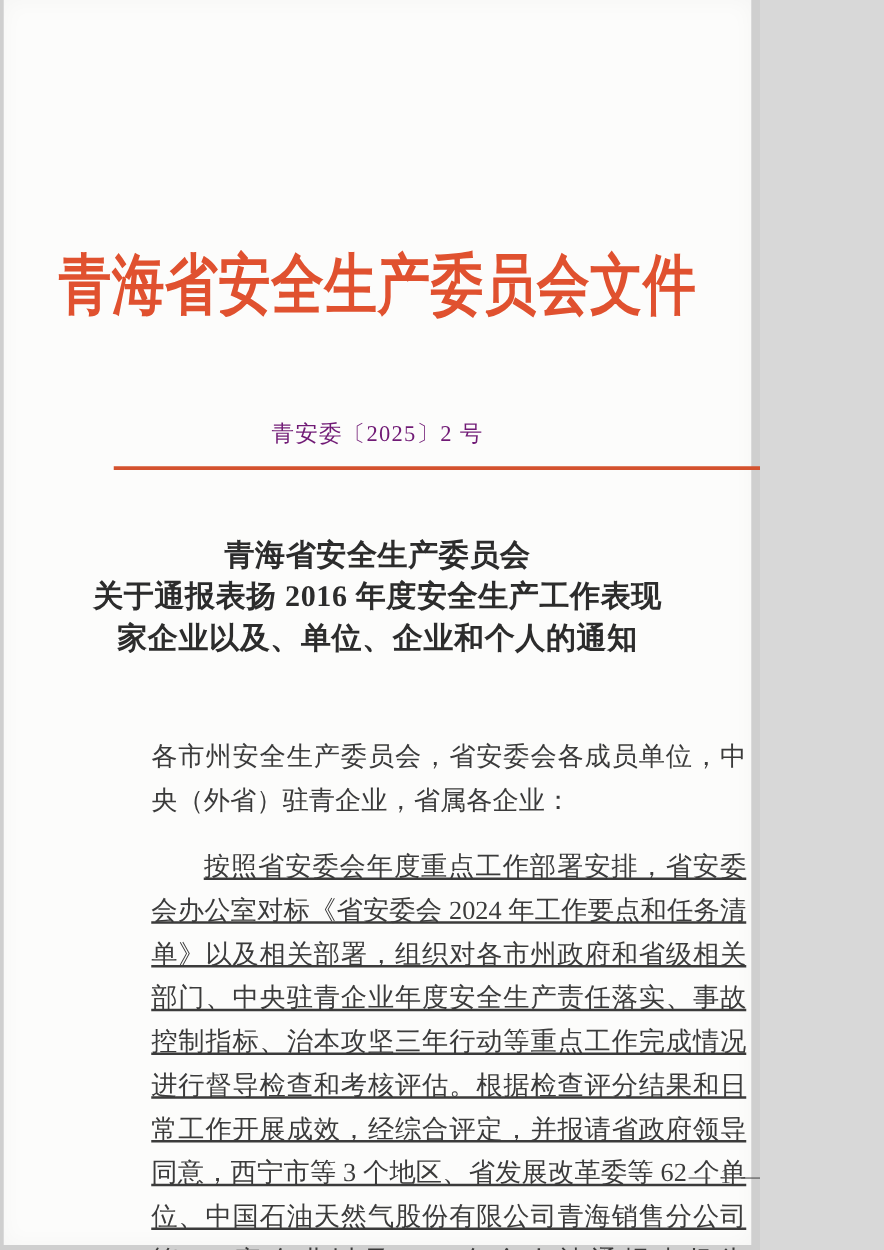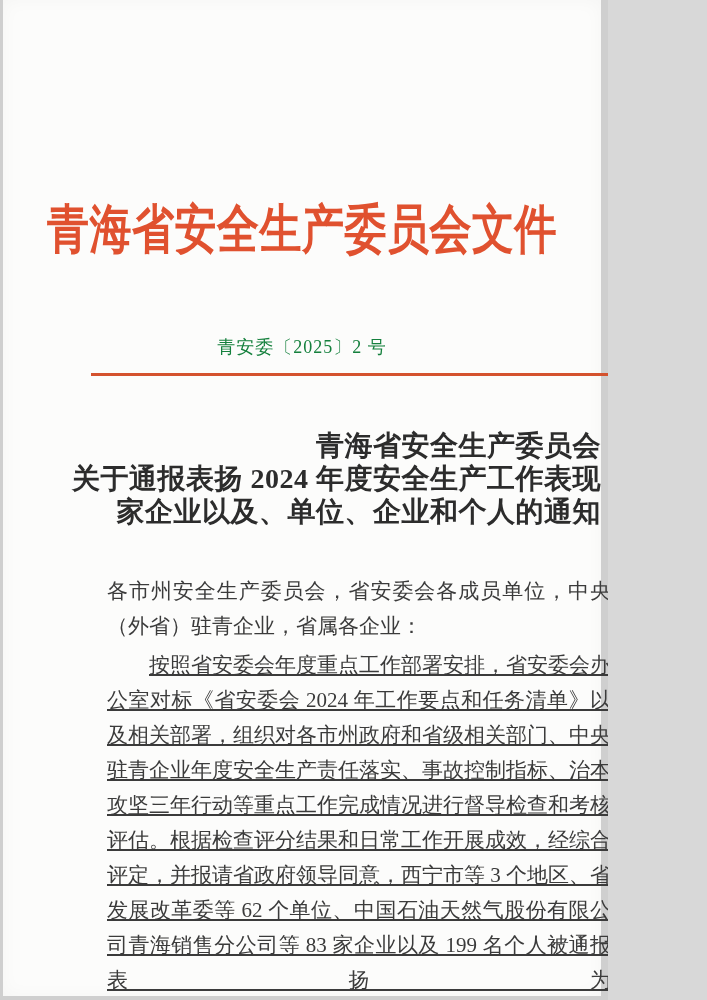--- a/index.html
+++ b/index.html
@@ -41,55 +41,55 @@
     white-space: nowrap;
   }
   .doc-number {
     position: absolute;
     top: 335px;
     left: 0;
     width: 100%;
     text-align: center;
     font-size: 18px;
     letter-spacing: 1px;
-    color: #15803d;
+    color: #701a75;
   }
   .red-rule {
     position: absolute;
     top: 373px;
     left: 88px;
     width: 522px;
     height: 3px;
     border: none;
     margin: 0;
   }
   .notice-title {
     position: absolute;
     top: 429px;
     left: 0;
     width: 100%;
-    text-align: right;
-    font-size: 28px;
+    text-align: center;
+    font-size: 24px;
     font-weight: bold;
     line-height: 33px;
     color: #2c2c2c;
     letter-spacing: 0.5px;
   }
   .body-block {
     position: absolute;
     top: 570px;
     left: 100px;
     width: 512px;
     font-size: 21px;
     line-height: 35px;
     color: #3b3b3b;
     text-align: justify;
   }
   .body-block p {
-    margin: 4px;
+    margin: 18px;
   }
   .para-continued {
     text-indent: 42px;
     text-align-last: justify;
     text-decoration: underline;
   }
   .page-num {
     position: absolute;
     top: 931px;
     left: 0;
@@ -107,21 +107,21 @@
   <div class="paper" style="background: rgb(252, 252, 251);">
 
     <div class="org-title" style="color: rgb(224, 81, 47);">青海省安全生产委员会文件</div>
 
     <div class="doc-number">青安委〔2025〕2 号</div>
 
     <div class="red-rule" style="background: rgb(212, 82, 46);"></div>
 
     <div class="notice-title" style="color: rgb(44, 44, 44);">
       <div>青海省安全生产委员会</div>
-      <div>关于通报表扬 2024 年度安全生产工作表现</div>
+      <div>关于通报表扬 2016 年度安全生产工作表现</div>
       <div>家企业以及、单位、企业和个人的通知</div>
     </div>
 
     <div class="body-block" style="color: rgb(59, 59, 59);">
       <p>各市州安全生产委员会，省安委会各成员单位，中央（外省）驻青企业，省属各企业：</p>
       <p class="para-continued">按照省安委会年度重点工作部署安排，省安委会办公室对标《省安委会 2024 年工作要点和任务清单》以及相关部署，组织对各市州政府和省级相关部门、中央驻青企业年度安全生产责任落实、事故控制指标、治本攻坚三年行动等重点工作完成情况进行督导检查和考核评估。根据检查评分结果和日常工作开展成效，经综合评定，并报请省政府领导同意，西宁市等 3 个地区、省发展改革委等 62 个单位、中国石油天然气股份有限公司青海销售分公司等 83 家企业以及 199 名个人被通报表扬为</p>
     </div>
 
     <div class="page-num" style="color: rgb(75, 75, 75);">— 1 —</div>
 

